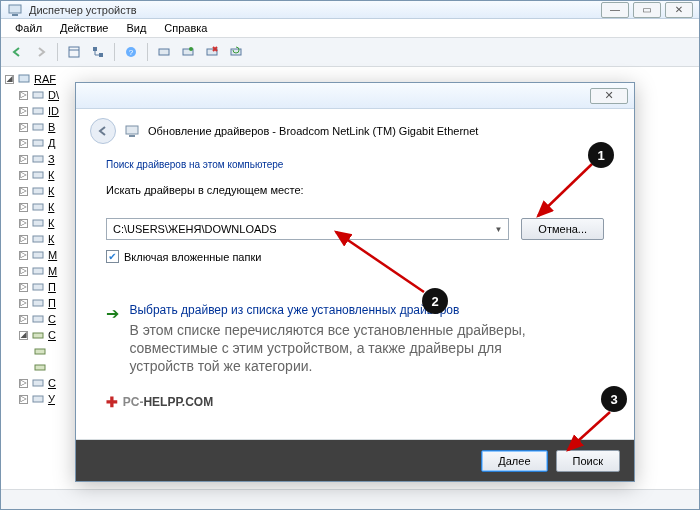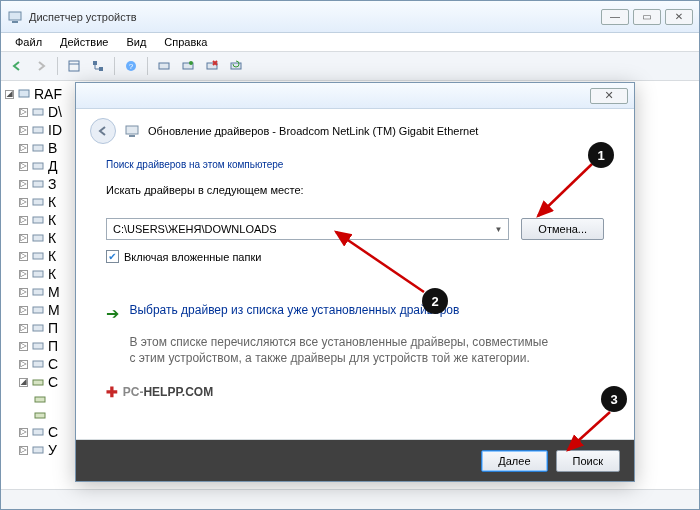--- a/index.html
+++ b/index.html
@@ -1,39 +1,39 @@
 <!DOCTYPE html>
 <html><head>
 <meta charset="utf-8">
 <style>
   * { box-sizing: border-box; margin: 0; padding: 0; }
   body { font-family: "Segoe UI", Tahoma, sans-serif; font-size: 11px; background: #fff; width: 700px; height: 510px; overflow: hidden; position: relative; }
   
   
   .window { border: 1px solid #7a96b0; width: 700px; height: 510px; display: flex; flex-direction: column; background: #fff; }
-  .titlebar { height: 32px; background: linear-gradient(#f7fbff, #e3eefb); display: flex; align-items: center; padding: 0 6px; border-bottom: 1px solid #c0d0e0; }
+  .titlebar { height: 18px; background: linear-gradient(#f7fbff, #e3eefb); display: flex; align-items: center; padding: 0 6px; border-bottom: 1px solid #c0d0e0; }
   .titlebar .appicon { width: 16px; height: 16px; margin-right: 6px; }
   .titlebar .title { flex: 1; color: #333; }
   .win-ctrls { display: flex; gap: 4px; }
   .win-btn { width: 28px; height: 16px; border: 1px solid #9aa; border-radius: 2px; background: #f4f6f9; display: flex; align-items: center; justify-content: center; font-size: 10px; color: #555; cursor: pointer; }
   
   .menubar { display: flex; gap: 2px; padding: 1px 6px; border-bottom: 1px solid #d8dce0; }
   .menubar span { padding: 2px 8px; cursor: pointer; }
   
   .toolbar { display: flex; align-items: center; gap: 2px; padding: 3px 5px; border-bottom: 1px solid #d8dce0; background: #f2f5f9; }
   .tool { width: 22px; height: 22px; display: flex; align-items: center; justify-content: center; border: 1px solid transparent; cursor: pointer; }
   .tsep { width: 1px; height: 18px; background: #c8ccd0; margin: 0 3px; }
   
   .content { flex: 1; display: flex; }
   .tree { width: 70px; padding: 4px 2px; overflow: hidden; border-right: 0; }
   .tnode { display: flex; align-items: center; gap: 3px; padding: 1px 0 1px 2px; }
   .tnode.child { padding-left: 16px; }
   .exp { width: 9px; height: 9px; border: 1px solid #999; display: inline-flex; align-items: center; justify-content: center; font-size: 8px; line-height: 8px; color: #555; }
   .ticon { width: 14px; height: 14px; display: inline-block; }
-  .tnode .lbl { font-size: 14px; color: #000; }
+  .tnode .lbl { font-size: 11px; color: #000; text-decoration: underline; }
   
   .statusbar { height: 20px; border-top: 1px solid #d8dce0; background: #f3f5f8; }
   
   
   .dialog { position: absolute; left: 75px; top: 82px; width: 560px; height: 400px; border: 1px solid #7a96b0; background: #fff; box-shadow: 0 4px 20px rgba(0,0,0,0.25); display: flex; flex-direction: column; }
   .dlg-titlebar { height: 26px; background: linear-gradient(#f7fbff,#e3eefb); display: flex; align-items: center; padding: 0 6px; border-bottom: 1px solid #c7d6e6; }
   .dlg-titlebar .t { flex: 1; color: #555; filter: blur(0.6px); }
   .dlg-close { width: 38px; height: 16px; border: 1px solid #9aa; border-radius: 2px; background: #f4f6f9; display: flex; align-items: center; justify-content: center; color: #555; cursor: pointer; }
   
   .dlg-header { display: flex; align-items: center; gap: 8px; padding: 9px 14px; }
@@ -49,21 +49,21 @@
   .combo .val { flex: 1; }
   .combo .dd { color: #555; font-size: 8px; }
   .btn { height: 22px; padding: 0 16px; border: 1px solid #8d9aa8; background: linear-gradient(#f6f8fb,#e3e7ed); border-radius: 2px; cursor: pointer; display: flex; align-items: center; }
   .btn.primary { border: 1px solid #2b80d6; box-shadow: 0 0 0 1px #8dc6ff inset; }
   .check-row { display: flex; align-items: center; gap: 5px; margin-bottom: 40px; }
   .check { width: 13px; height: 13px; border: 1px solid #7a8a9a; display: flex; align-items: center; justify-content: center; color: #2b80d6; font-size: 10px; }
   
   .link-block { display: flex; gap: 10px; margin-top: 36px; }
   .arrow-icon { color: #1c7f1c; font-size: 16px; margin-top: 1px; }
   .link-title { color: #003399; font-size: 12px; }
-  .link-desc { color: #666; font-size: 12px; margin-top: 18px; line-height: 1.3; max-width: 420px; }
+  .link-desc { color: #666; font-size: 14px; margin-top: 4px; line-height: 1.3; max-width: 420px; }
   
   .brand { margin-top: 18px; display: flex; align-items: center; gap: 5px; font-weight: bold; font-size: 12px; }
   .brand .plus { color: #c62828; font-size: 14px; }
   .brand .pc { color: #888; }
   .brand .dom { color: #444; }
   
   .dlg-footer { height: 42px; background: #404040; border-top: 1px solid #d6dcdf; display: flex; justify-content: flex-end; align-items: center; gap: 8px; padding: 0 14px; }
   
   
   .ann-circle { position: absolute; width: 26px; height: 26px; border-radius: 50%; background: #111; color: #fff; display: flex; align-items: center; justify-content: center; font-size: 13px; font-weight: bold; z-index: 100; }

